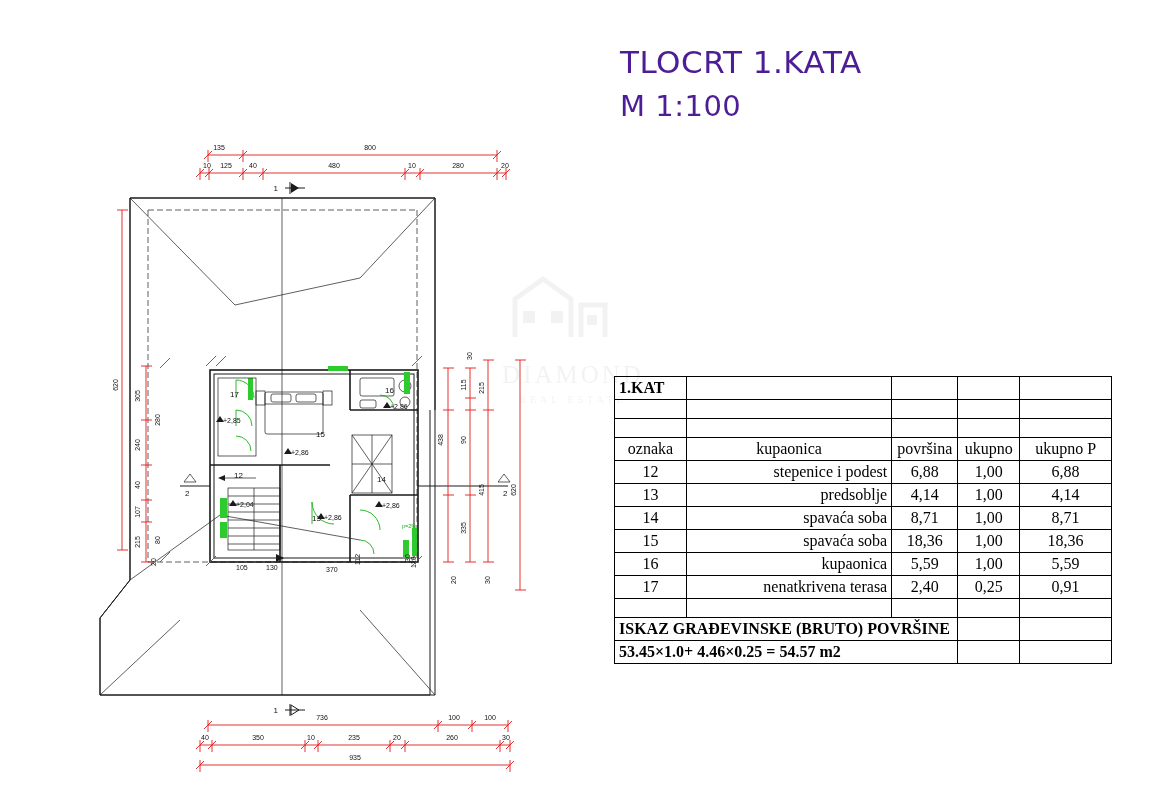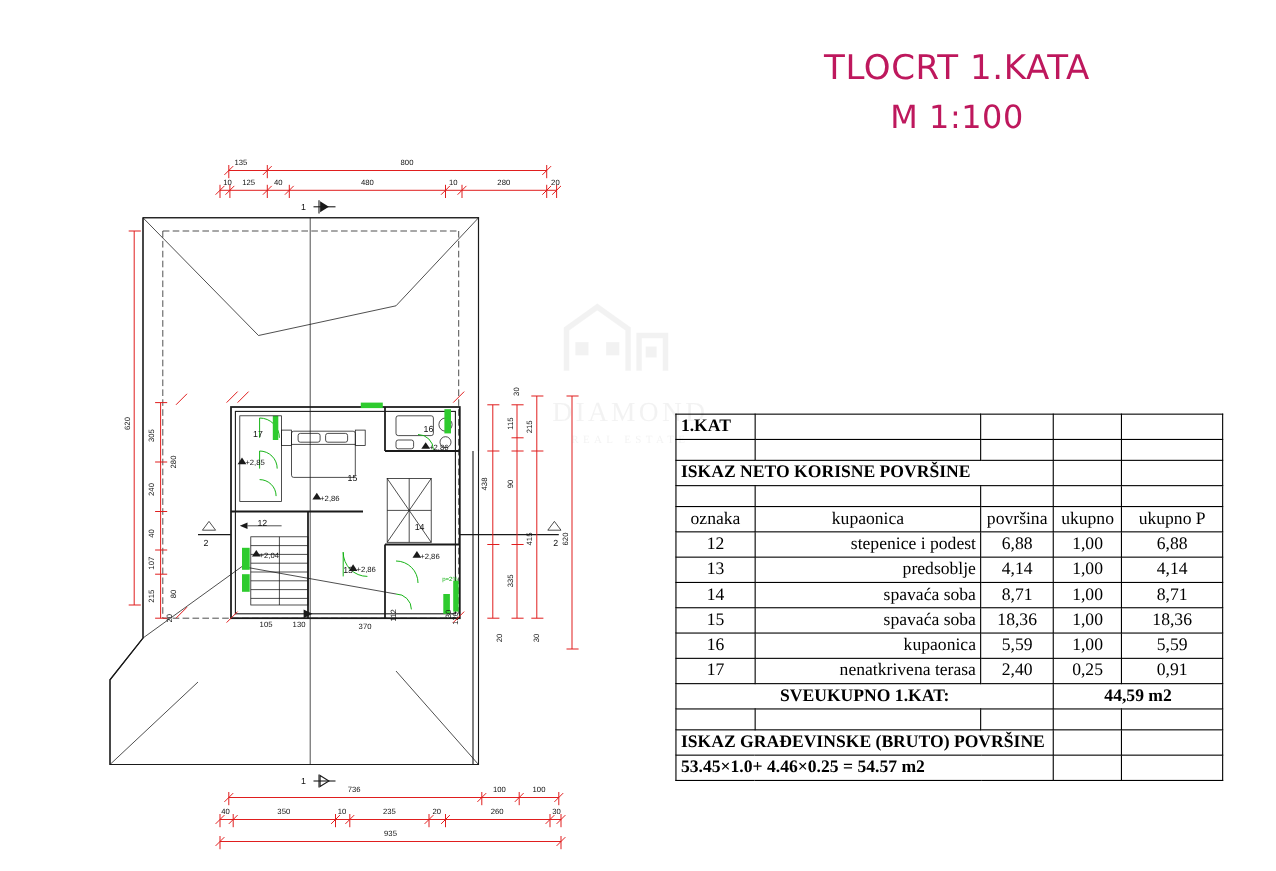--- a/index.html
+++ b/index.html
@@ -15,24 +15,24 @@
     color: #000;
     overflow: hidden;
   }
 
   
   #title-block {
     position: absolute;
     left: 620px;
     top: 42px;
     width: 500px;
-    text-align: center;
+    text-align: left;
     font-family: "DejaVu Sans", sans-serif;
     font-weight: 400;
-    color: #be185d;
+    color: #4c1d95;
   }
   #title-line1 {
     font-size: 31px;
     letter-spacing: 0.5px;
     line-height: 40px;
   }
   #title-line2 {
     font-size: 29px;
     letter-spacing: 0.5px;
     line-height: 40px;
@@ -502,25 +502,20 @@
       <td></td>
       <td></td>
     </tr>
     <tr class="row-blank">
       <td></td>
       <td></td>
       <td></td>
       <td></td>
       <td></td>
     </tr>
-    <tr class="row-title">
-      <td colspan="3">ISKAZ NETO  KORISNE POVRŠINE</td>
-      <td></td>
-      <td></td>
-    </tr>
     <tr class="row-blank">
       <td></td>
       <td></td>
       <td></td>
       <td></td>
       <td></td>
     </tr>
     <tr class="row-colhead">
       <td class="c-ozn">oznaka</td>
       <td class="c-pros">kupaonica</td>
@@ -565,24 +560,20 @@
       <td class="c-uku">5,59</td>
     </tr>
     <tr>
       <td class="c-ozn">17</td>
       <td class="c-pros">nenatkrivena terasa</td>
       <td class="c-pov">2,40</td>
       <td class="c-fak">0,25</td>
       <td class="c-uku">0,91</td>
     </tr>
 
-    <tr class="row-sum">
-      <td class="sum-label" colspan="3">SVEUKUPNO 1.KAT:</td>
-      <td class="sum-value" colspan="2">44,59 m2</td>
-    </tr>
 
     <tr class="row-gap">
       <td></td>
       <td></td>
       <td></td>
       <td></td>
       <td></td>
     </tr>
 
     <tr class="row-bruto">

